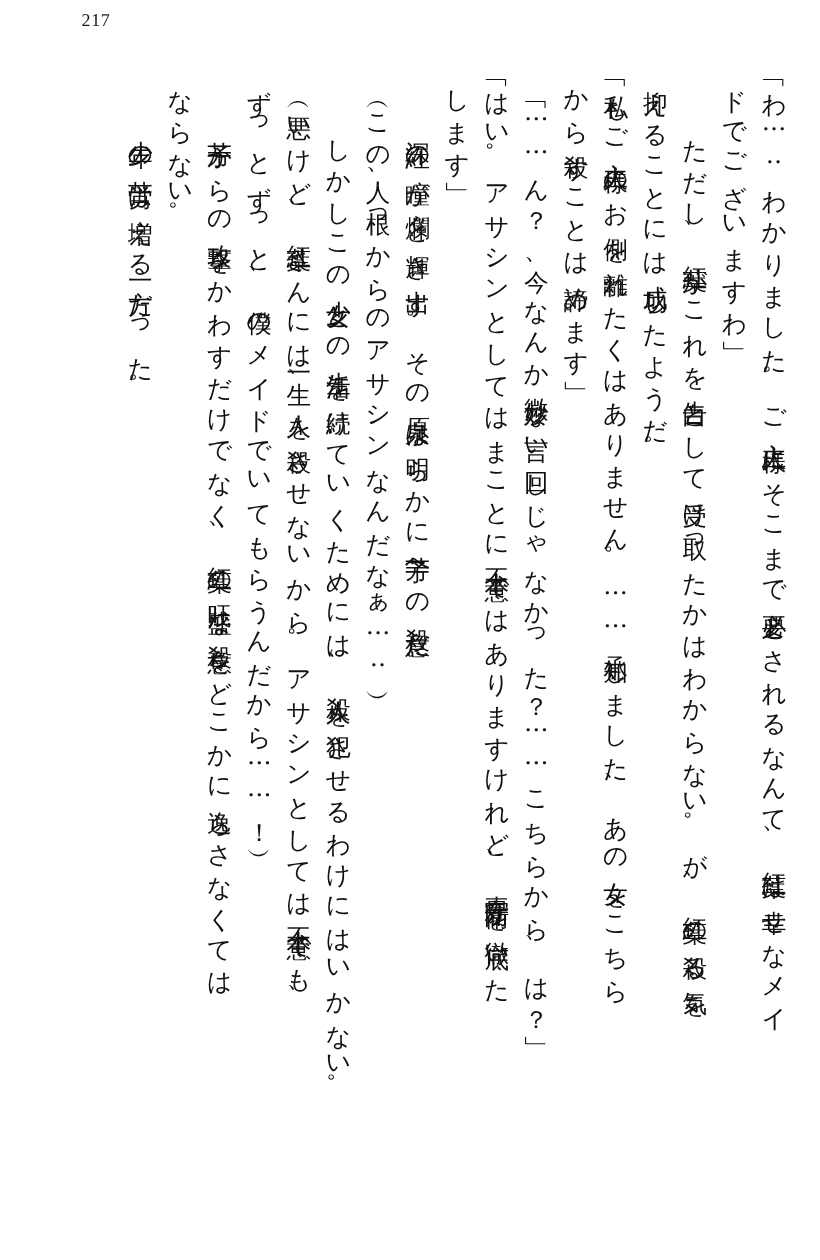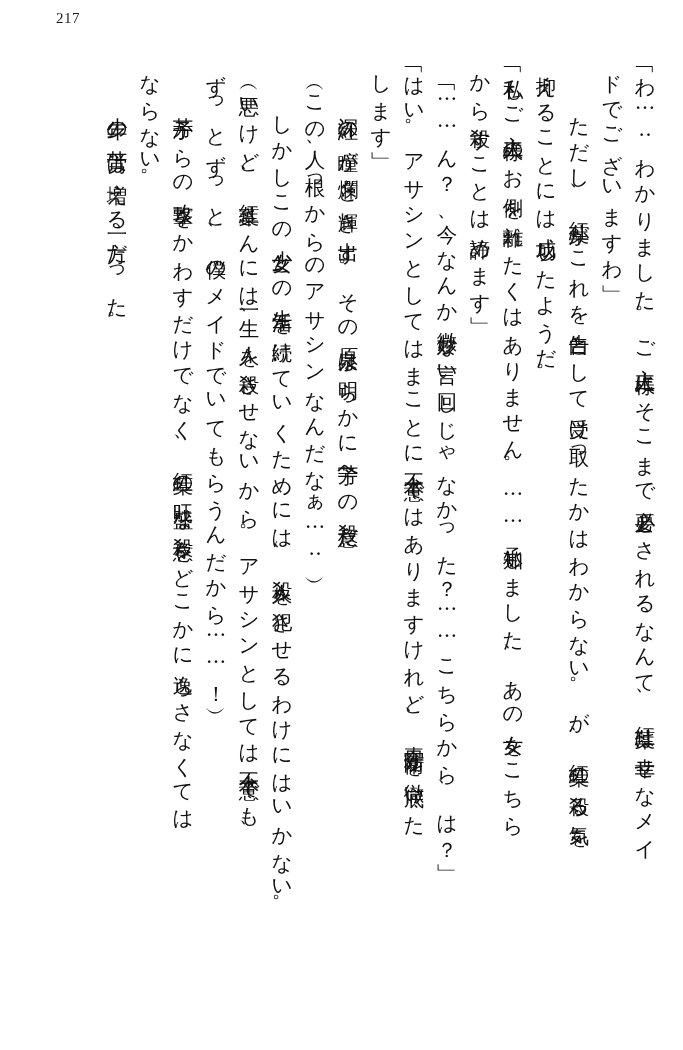--- a/index.html
+++ b/index.html
@@ -20,21 +20,21 @@
     width: 683px;
     height: 1050px;
     background: #ffffff;
     box-sizing: border-box;
   }
 
   
   .page-number {
     position: absolute;
     top: 10px;
-    left: 56px;
+    left: 68px;
     font-size: 15px;
     letter-spacing: 0.5px;
     color: #1a1a1a;
     font-family: "Liberation Serif", "DejaVu Serif", serif;
   }
 
   
   .text-block {
     position: absolute;
     top: 60px;

